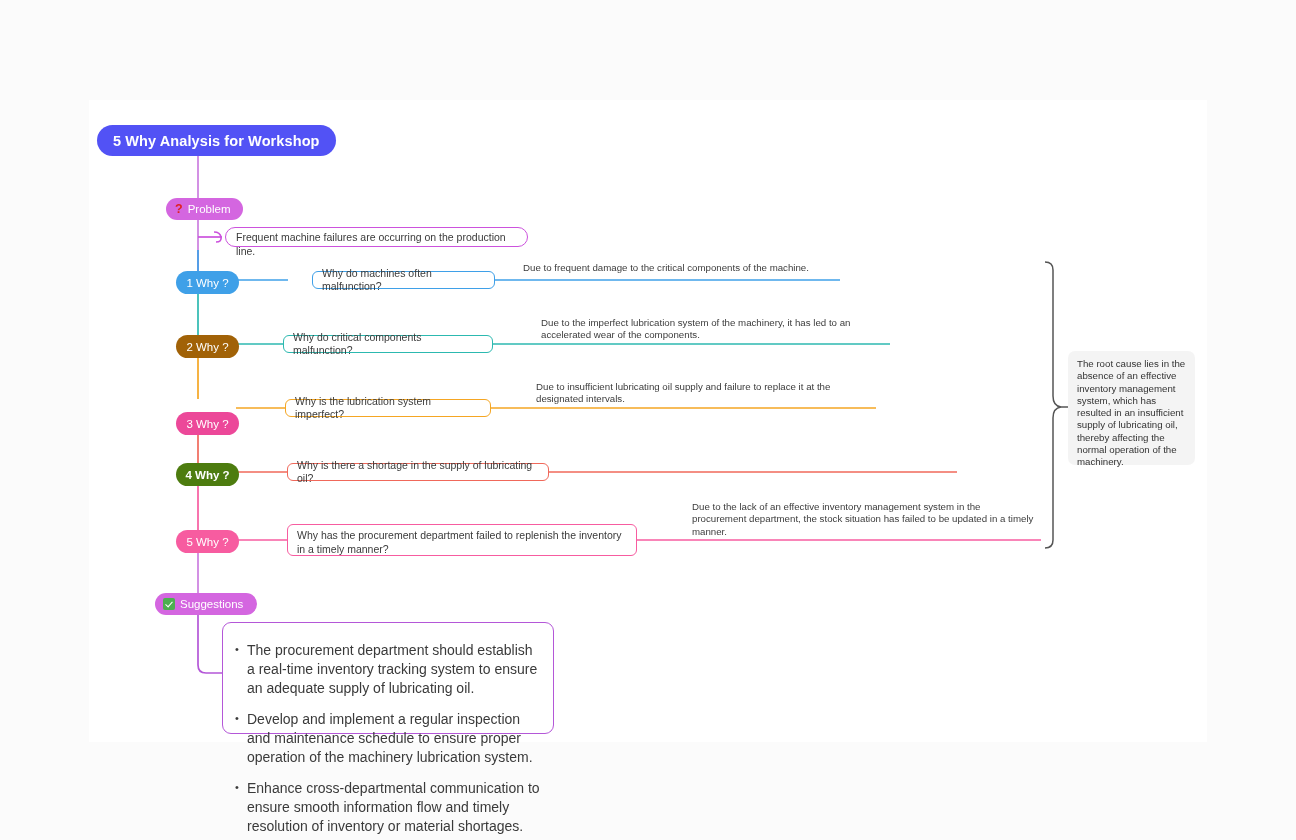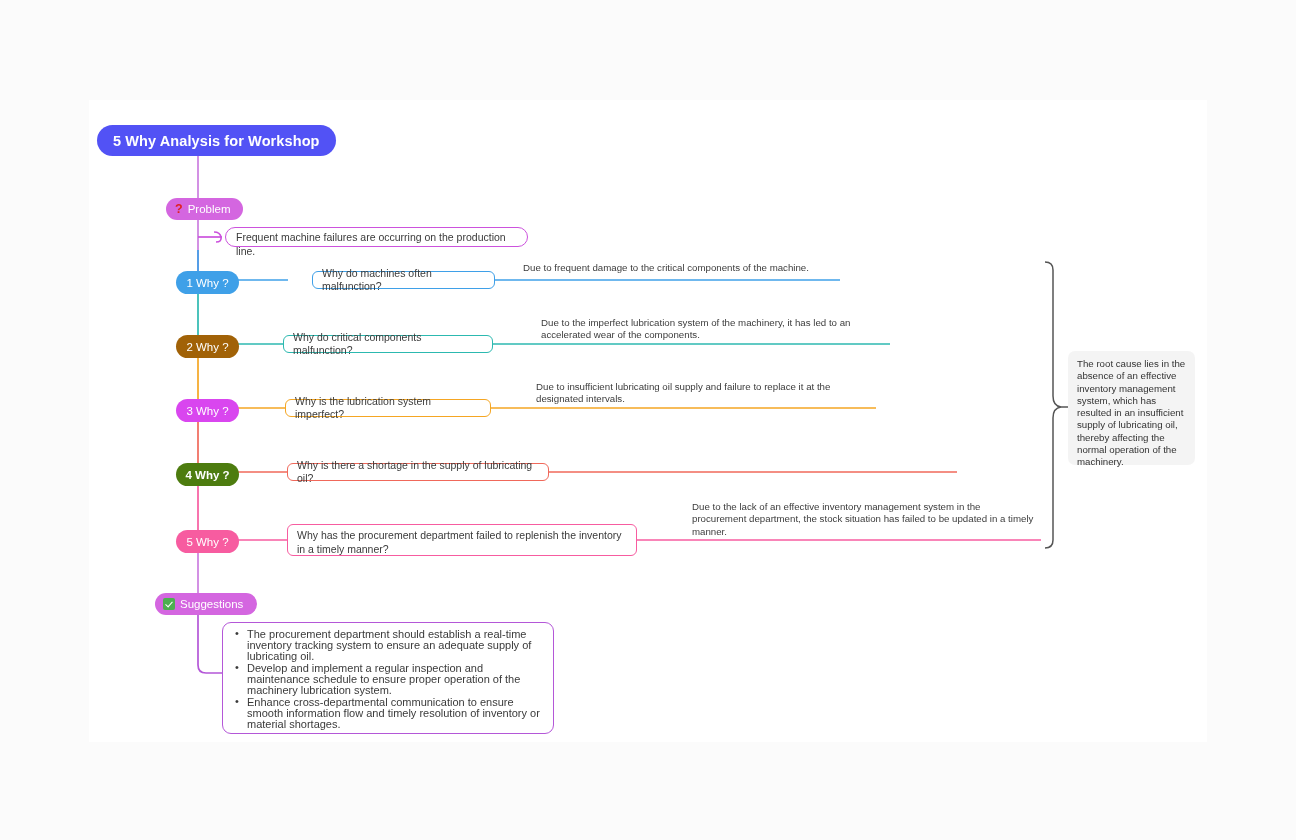--- a/index.html
+++ b/index.html
@@ -161,23 +161,23 @@
     border-color: #b457d8;
     padding: 6px 10px 6px 8px;
   }
   #suggestions-box ul {
     margin: 0;
     padding-left: 16px;
     list-style: none;
   }
   #suggestions-box li {
     position: relative;
-    margin: 0 0 1px 0;
-    font-size: 11px;
-    line-height: 11px;
+    margin: 12px 0 1px 0;
+    font-size: 14px;
+    line-height: 19px;
     color: #3a3a3a;
   }
   #suggestions-box li::before {
     content: "\2022";
     position: absolute;
     left: -12px;
     top: -1px;
     font-size: 11px;
     color: #3a3a3a;
   }
@@ -268,21 +268,21 @@
   <div class="obox" id="problem-box">
     <span>Frequent machine failures are occurring on the production line.</span>
   </div>
 
   <div class="pill why-pill" id="why-pill-1" style="left:176px; top:271px; background:#3fa0e8;">
     <span>1 Why ?</span>
   </div>
   <div class="pill why-pill" id="why-pill-2" style="left:176px; top:335px; background:#a16207;">
     <span>2 Why ?</span>
   </div>
-  <div class="pill why-pill" id="why-pill-3" style="left:176px; top:399px; background:#d946ef;">
+  <div class="pill why-pill" id="why-pill-3" style="left:176px; top:412px; background:#ec4899;">
     <span>3 Why ?</span>
   </div>
   <div class="pill why-pill" id="why-pill-4" style="left:176px; top:463px; background:#4d7c0f;font-weight:bold;">
     <span>4 Why ?</span>
   </div>
   <div class="pill why-pill" id="why-pill-5" style="left:176px; top:530px; background:#f75ca0;">
     <span>5 Why ?</span>
   </div>
 
   <div class="obox why-box" id="why-box-1">

